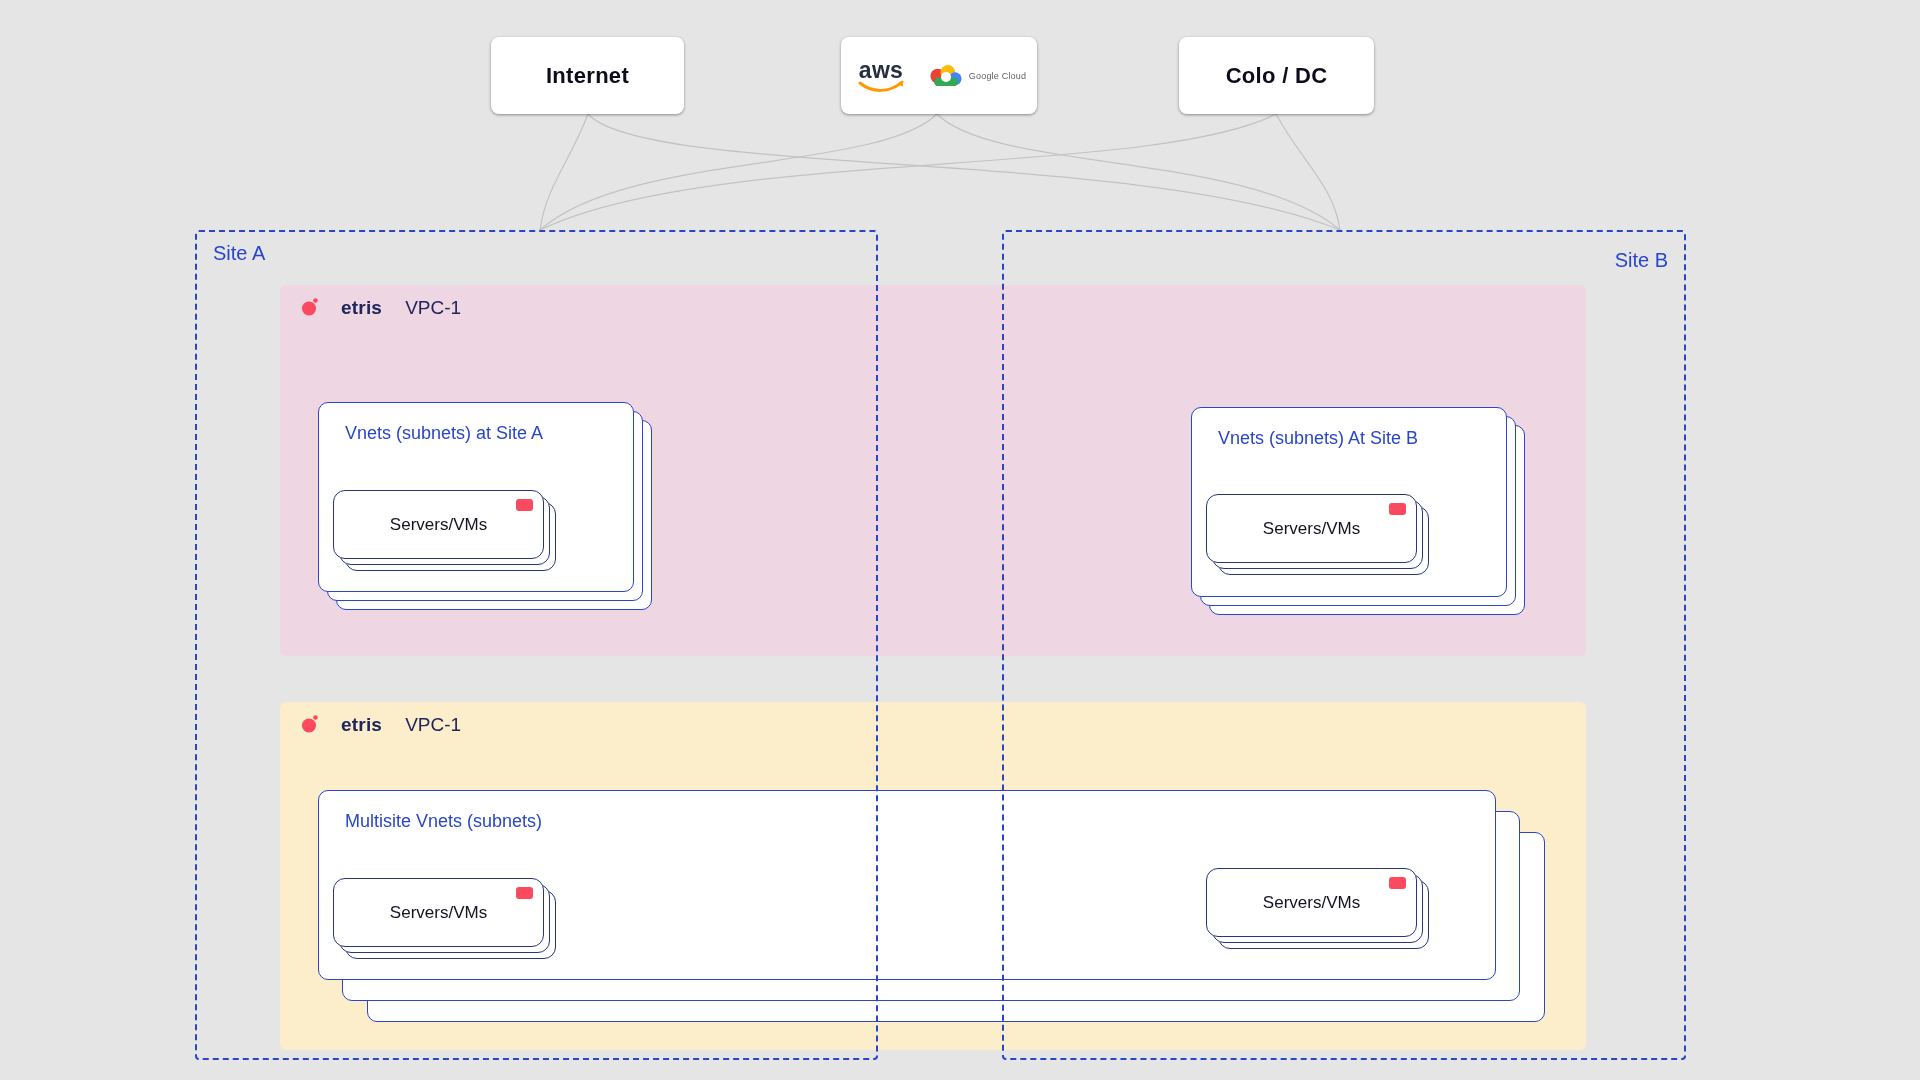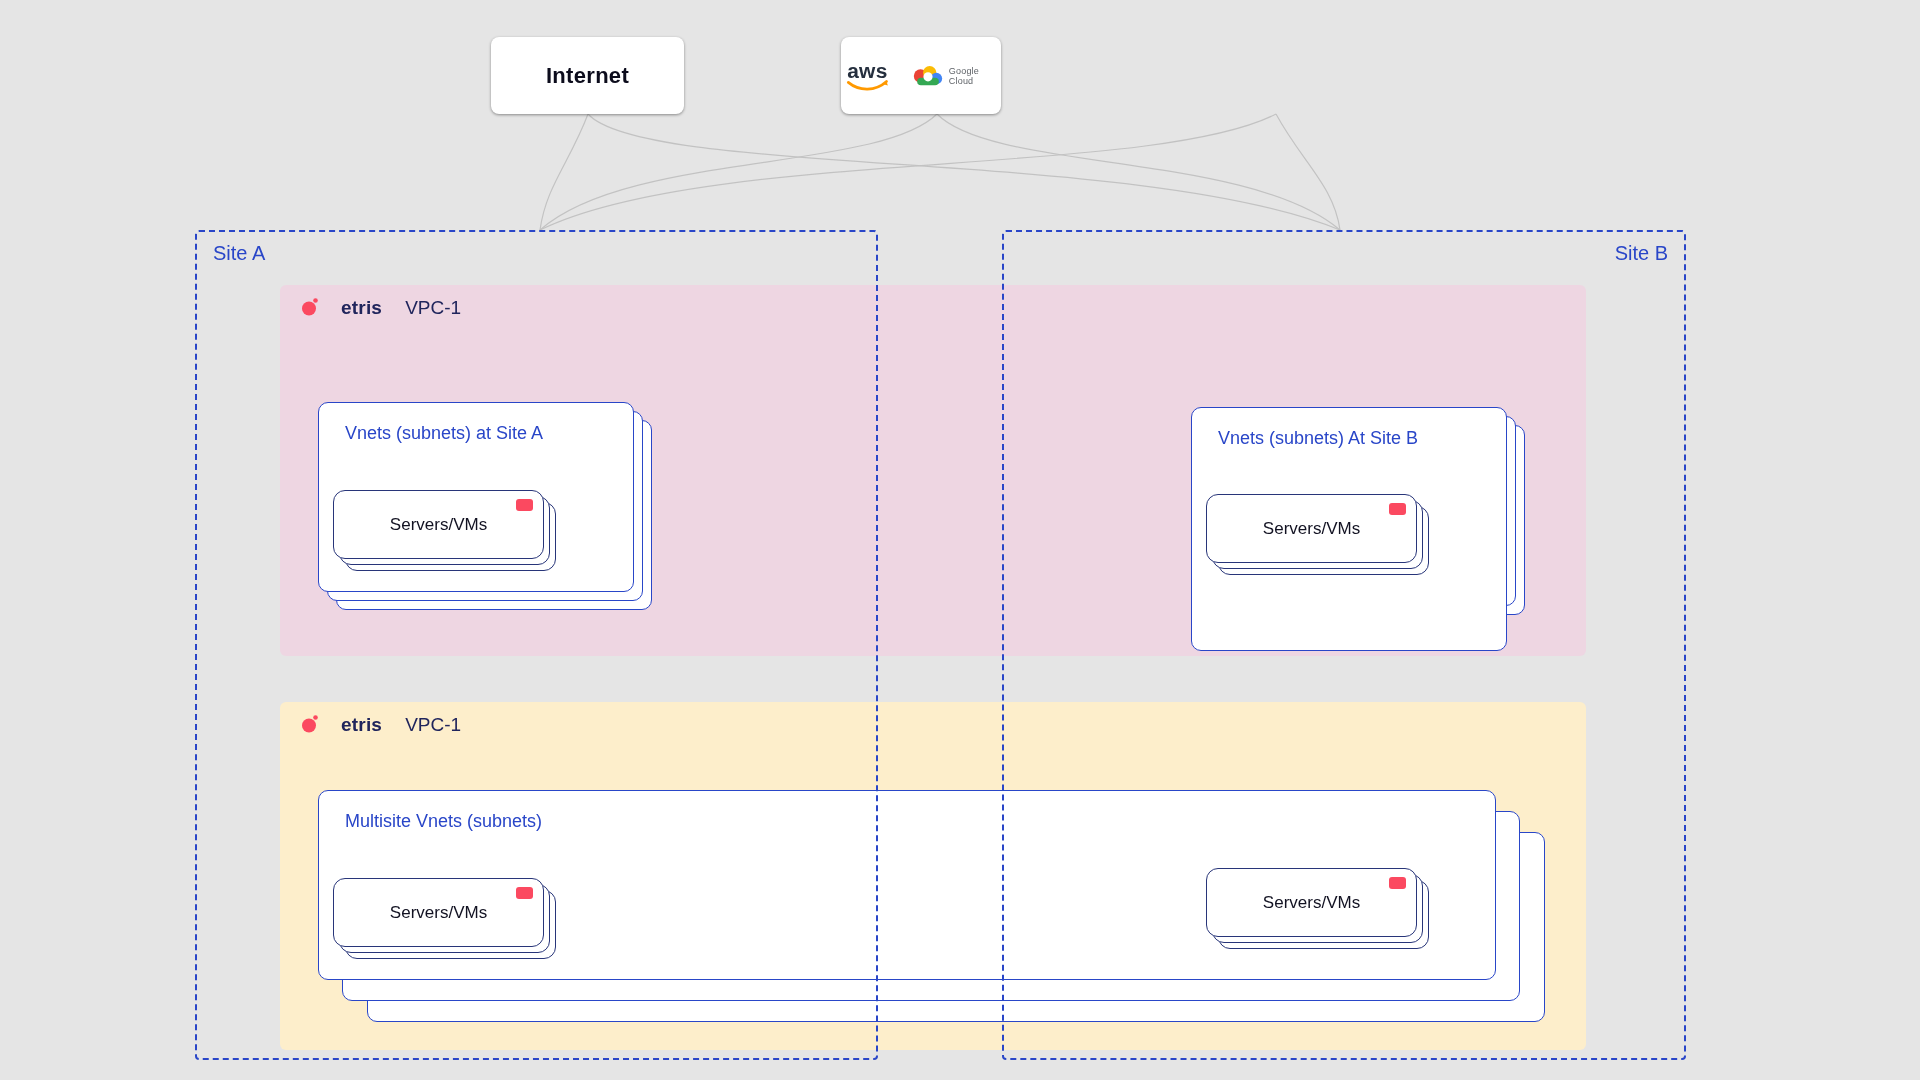--- a/index.html
+++ b/index.html
@@ -10,40 +10,40 @@
   }
 
   
   .top-node {
     position:absolute; top:37px; height:77px; background:#fff;
     border-radius:8px; display:flex; align-items:center; justify-content:center;
     gap:14px; font-size:22px; font-weight:600; color:#0c0c1c; letter-spacing:.3px;
     z-index:4; box-shadow:0 1px 3px rgba(0,0,0,.4);
   }
   #node-internet { left:491px; width:193px; }
-  #node-cloud    { left:841px; width:160px; }
+  #node-cloud    { left:841px; width:196px; }
   #node-colo     { left:1179px; width:195px; }
   .gcp-wrap { display:flex; flex-direction:row; align-items:center; gap:1px; }
   .gcp-caption { font-size:9px; font-weight:500; color:#5f6368; letter-spacing:.2px; }
 
   
   #connectors { position:absolute; left:0; top:0; z-index:1; pointer-events:none; }
 
   
   .site {
     position:absolute; top:230px; height:830px; border:2px dashed #2946c8;
     border-radius:4px; z-index:6; pointer-events:none; background:transparent;
   }
   #site-a { left:195px;  width:683px; }
   #site-b { left:1002px; width:684px; }
   .site-label {
     position:absolute; top:10px; font-size:20px; font-weight:500; color:#2946c8;
   }
   #site-a .site-label { left:16px; }
-  #site-b .site-label { right:16px; }
+  #site-b .site-label { right:16px;margin-top:7px; }
 
   
   .vpc { position:absolute; left:280px; width:1306px; border-radius:6px; z-index:2; }
   #vpc-1 { top:285px; height:371px; background:#eed6e2; }
   #vpc-2 { top:702px; height:348px; background:#fdeecb; }
   .vpc-header {
     position:absolute; top:12px; left:20px; display:flex; align-items:flex-start; gap:23px;
   }
   .brand { font-size:19px; font-weight:700; color:#20255c; letter-spacing:.2px; margin-left:-2px; }
   .vpc-label { font-size:19px; font-weight:400; color:#20255c; }
@@ -98,20 +98,23 @@
         <circle cx="15" cy="15" r="8" fill="#EA4335"></circle>
         <circle cx="26" cy="11" r="8" fill="#FBBC05"></circle>
         <circle cx="34" cy="18" r="7" fill="#4285F4"></circle>
         <rect x="11" y="17" width="26" height="9" rx="4.5" fill="#34A853"></rect>
         <circle cx="24" cy="16" r="5.5" fill="#ffffff"></circle>
       </svg>
       <span class="gcp-caption">Google Cloud</span>
     </div>
   </div>
 
+  <div class="top-node" id="node-colo">
+    <span>Colo / DC</span>
+  </div>
 
   <div class="vpc" id="vpc-1">
     <div class="vpc-header">
       <svg width="20" height="20" viewBox="0 0 20 20">
         <circle cx="9" cy="11.5" r="7" fill="#fb4960"></circle>
         <circle cx="15.5" cy="3.5" r="2.3" fill="#fb4960"></circle>
       </svg>
       <span class="brand">etris</span>
       <span class="vpc-label">VPC-1</span>
     </div>
@@ -137,21 +140,21 @@
       <div class="srv-layer" style="left:26px; top:99px; width:211px; height:69px;"></div>
       <div class="srv-layer" style="left:20px; top:93px; width:211px; height:69px;"></div>
       <div class="srv-layer srv-main" style="left:14px; top:87px; width:211px; height:69px;">
         <span class="chip"></span>
         <span class="srv-text">Servers/VMs</span>
       </div>
     </div>
 
     <div class="layer" style="left:1209px; top:425px; width:316px; height:190px;"></div>
     <div class="layer" style="left:1200px; top:416px; width:316px; height:190px;"></div>
-    <div class="layer" style="left:1191px; top:407px; width:316px; height:244px;">
+    <div class="layer" style="left:1191px; top:407px; width:316px; height:190px;">
       <div class="vnet-title">Vnets (subnets) At Site B</div>
       <div class="srv-layer" style="left:26px; top:98px; width:211px; height:69px;"></div>
       <div class="srv-layer" style="left:20px; top:92px; width:211px; height:69px;"></div>
       <div class="srv-layer srv-main" style="left:14px; top:86px; width:211px; height:69px;">
         <span class="chip"></span>
         <span class="srv-text">Servers/VMs</span>
       </div>
     </div>
 
     <div class="layer" style="left:367px; top:832px; width:1178px; height:190px;"></div>

